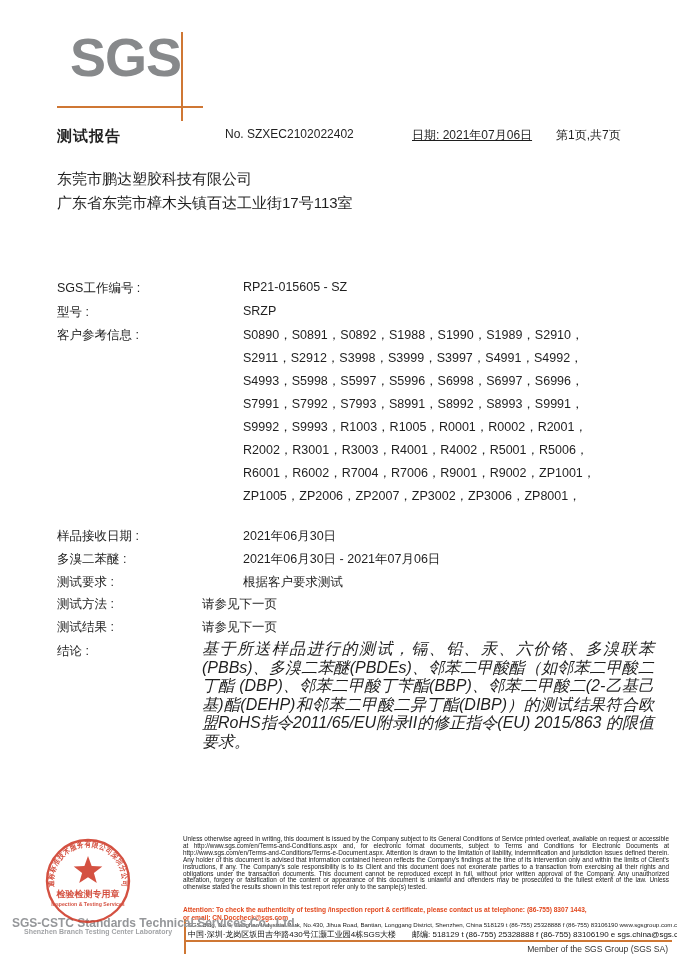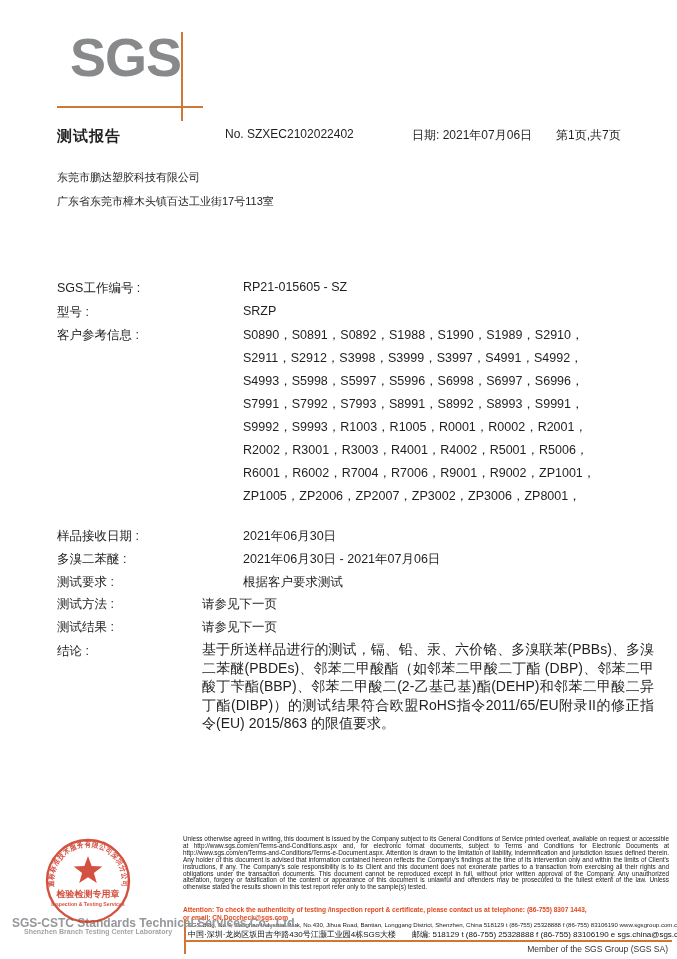--- a/index.html
+++ b/index.html
@@ -6,30 +6,30 @@
   .page{position:relative;width:677px;height:959px;background:#fff;overflow:hidden;
         font-family:"Liberation Sans","DejaVu Sans",sans-serif;color:#1f1f1f;}
   .abs{position:absolute;}
   
   .logo{left:70px;top:30px;font-size:54px;font-weight:bold;color:#87898b;letter-spacing:-1px;line-height:1;}
   .crop-h{left:57px;top:106px;width:146px;height:2px;background:#cf7734;}
   .crop-v{left:181px;top:32px;width:2px;height:89px;background:#cf7734;}
   .title-row span{position:absolute;top:127px;font-size:12px;white-space:nowrap;}
   .report-title{left:57px;font-size:15px !important;font-weight:bold;letter-spacing:1px;}
   .report-no{left:225px;}
-  .report-date{left:412px;}
+  .report-date{left:412px;text-decoration:underline;}
   .report-page{left:556px;}
-  .line13{font-size:11px;white-space:nowrap;}
+  .line13{font-size:15px;white-space:nowrap;}
   .company1{left:57px;top:170px;}
   .company2{left:57px;top:194px;}
   .sample{left:57px;top:256px;font-size:12.5px;white-space:nowrap;}
   .flabel{left:57px;font-size:12.5px;white-space:nowrap;}
   .fval{left:224px;font-size:12.5px;white-space:nowrap;margin-left:19px;}
   .fval2{left:202px;font-size:12.5px;white-space:nowrap;}
-  .conclusion-p{left:202px;top:640px;width:452px;font-size:14px;line-height:18.5px;text-align:justify;}
+  .conclusion-p{left:202px;top:640px;width:452px;font-size:16px;line-height:18.5px;text-align:justify;font-style:italic;}
   
   .legal{left:183px;top:836px;width:486px;font-size:6.4px;line-height:6.9px;text-align:justify;color:#191919;}
   .attn{left:183px;width:488px;font-size:6.6px;font-weight:bold;color:#e2491f;white-space:nowrap;}
   .attn1{top:906px;} .attn2{top:913.5px;}
   .addr-en{left:188px;top:921px;font-size:6.1px;color:#222;white-space:nowrap;}
   .addr-cn{left:188px;top:929px;font-size:8px;color:#111;white-space:nowrap;}
   .f-crop-v{left:184px;top:919px;width:2px;height:35px;background:#cf7734;}
   .f-crop-h{left:184px;top:940px;width:488px;height:2px;background:#cf7734;}
   .member{right:9px;top:944px;font-size:8.5px;color:#333;}
   .co-en1{left:12px;top:916px;font-size:12px;font-weight:bold;color:#95979a;white-space:nowrap;}

